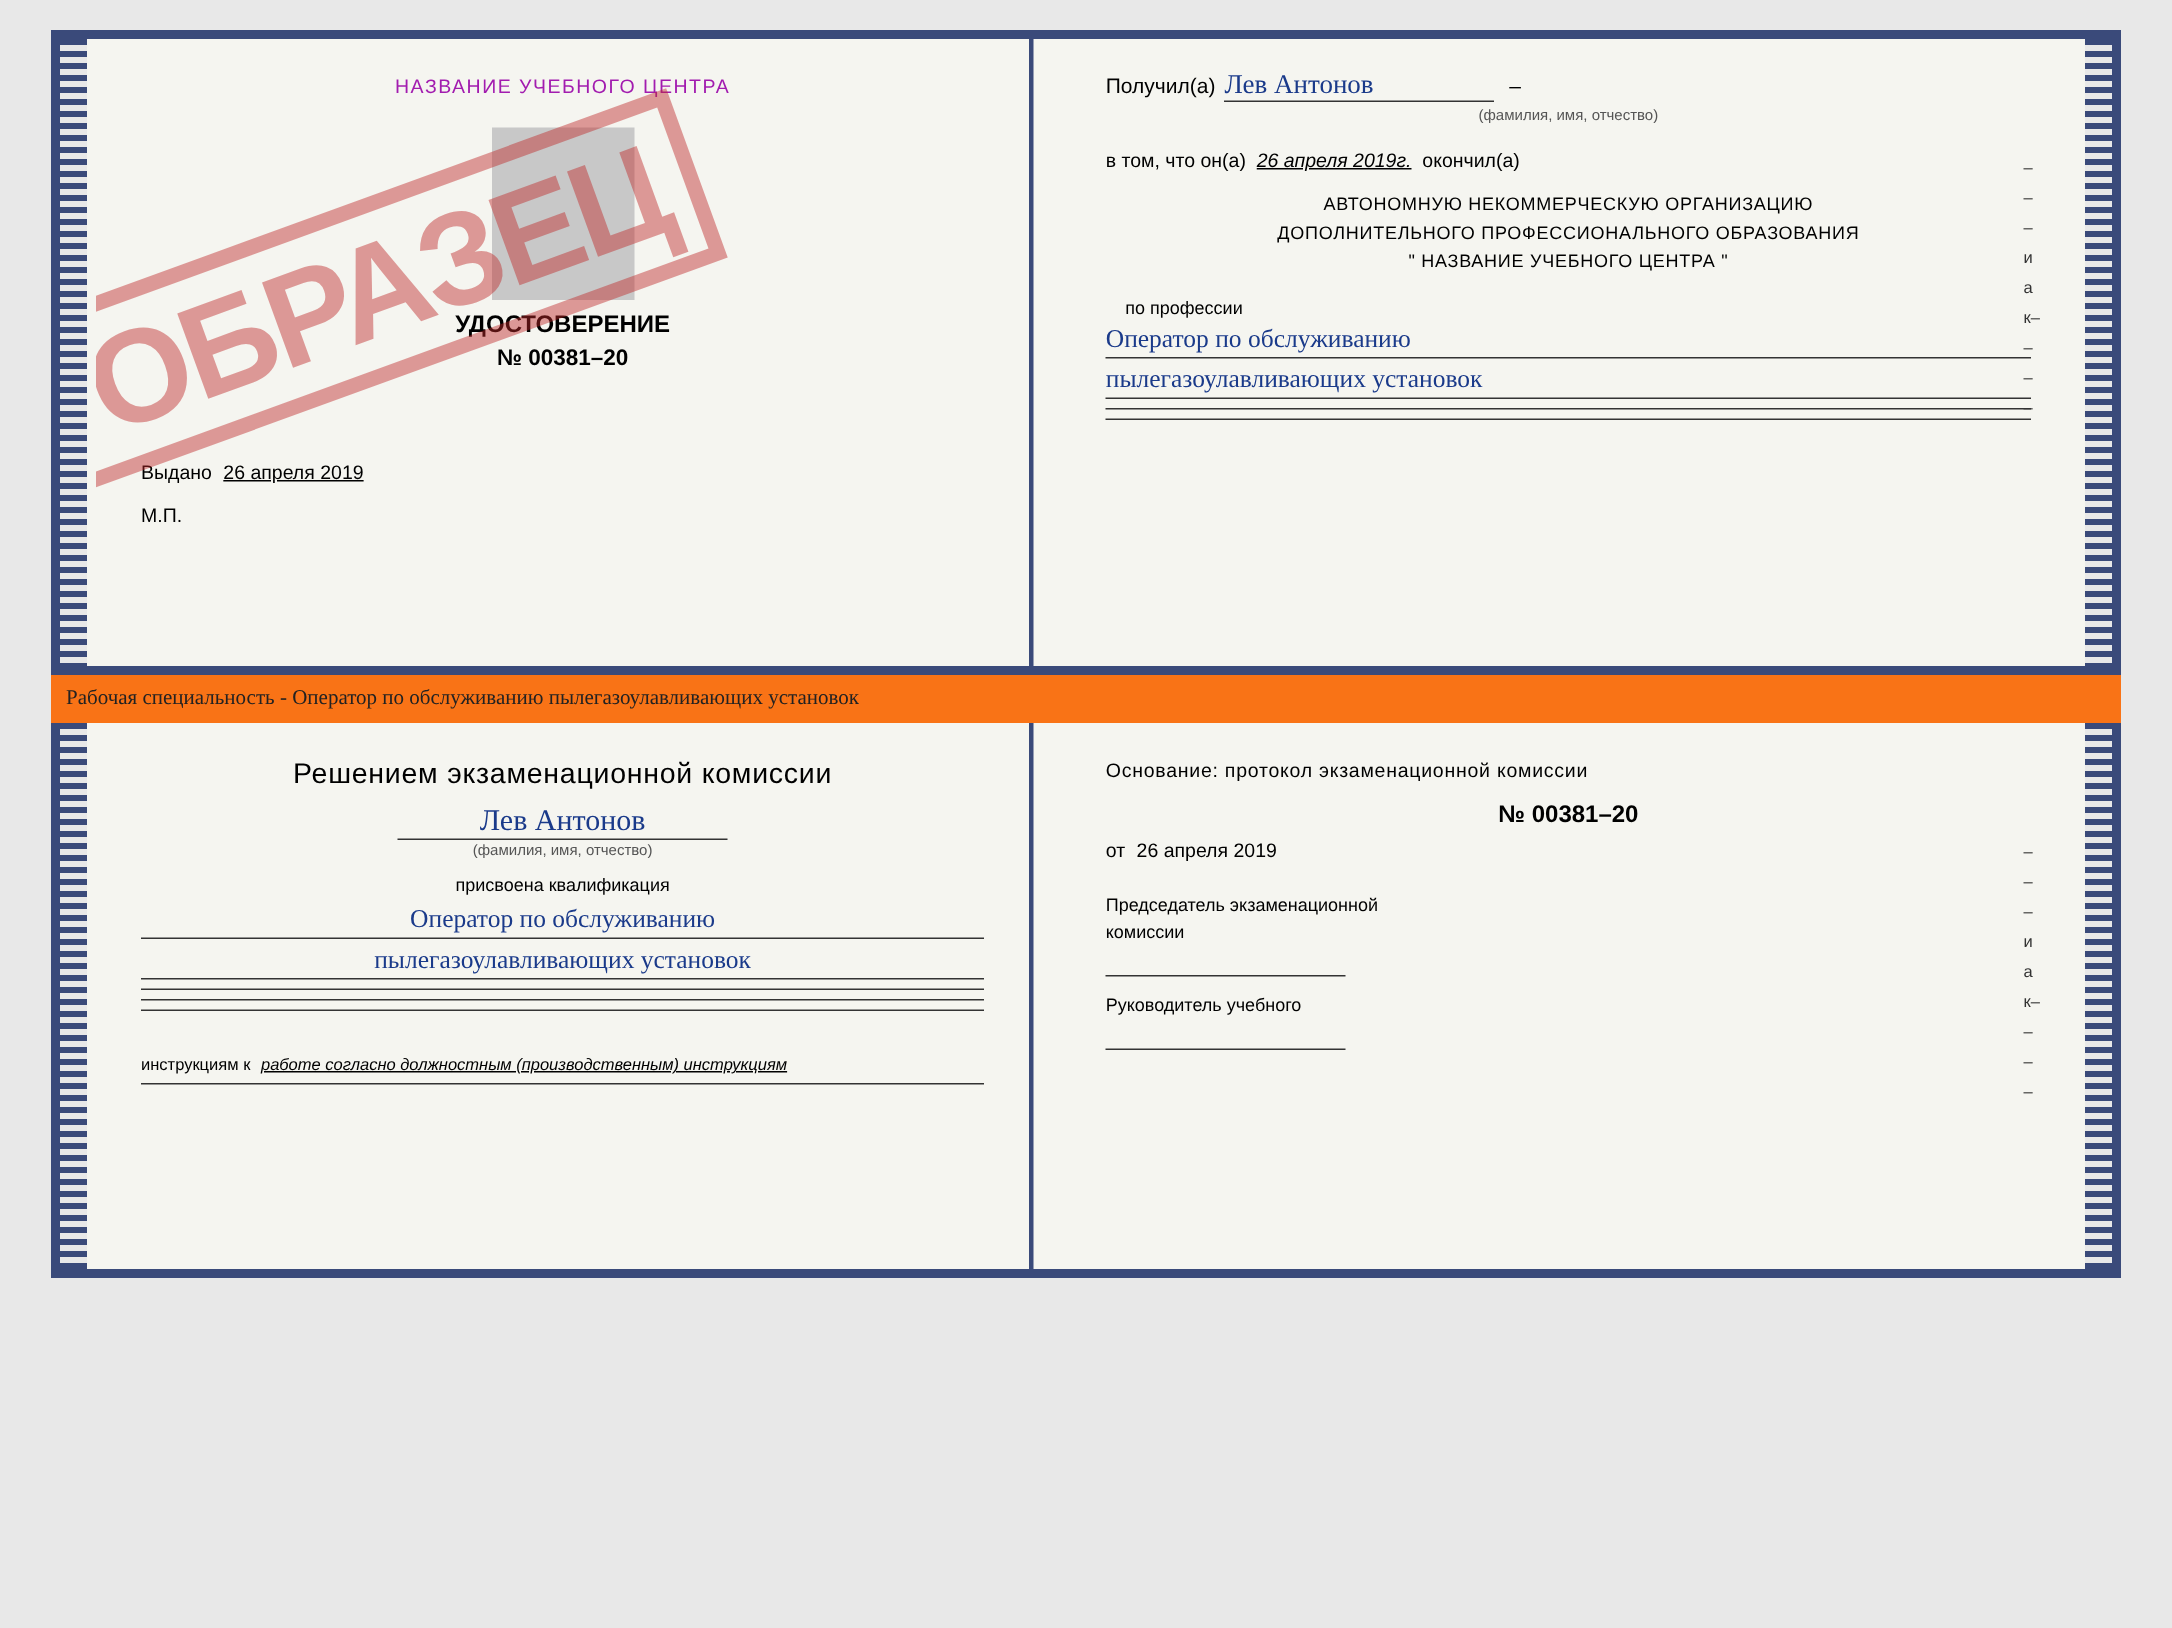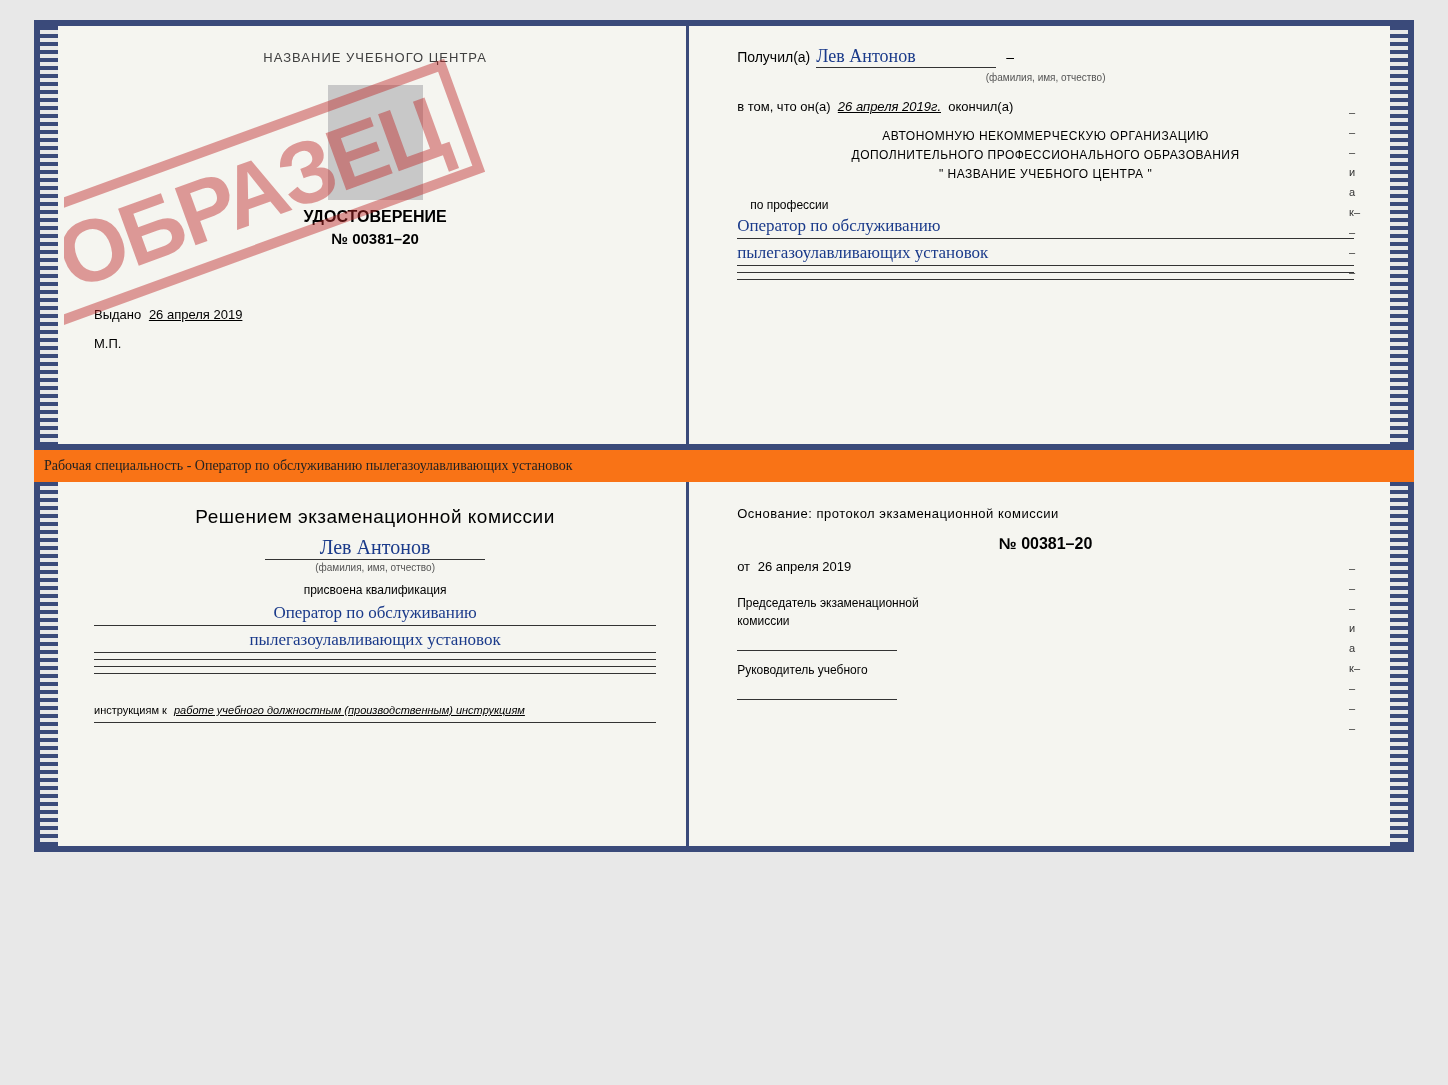--- a/index.html
+++ b/index.html
@@ -108,21 +108,21 @@
 
     
     .center-title {
       text-align: center;
       font-size: 13px;
       font-family: Arial, sans-serif;
       letter-spacing: 1px;
       margin-bottom: 10px;
       text-transform: uppercase;
       font-weight: normal;
-      color: #404040;
+      color: #a21caf;
     }
 
     .cert-title {
       text-align: center;
       font-size: 16px;
       font-family: Arial, sans-serif;
       font-weight: bold;
       margin-bottom: 4px;
       text-transform: uppercase;
     }
@@ -400,21 +400,21 @@
 
       <span class="profession-handwritten" style="text-align:center;">Оператор по обслуживанию</span>
       <span class="profession-handwritten" style="text-align:center;">пылегазоулавливающих установок</span>
 
       <hr class="horiz-line">
       <hr class="horiz-line">
       <hr class="horiz-line">
 
       <div class="allowed-label">
         <span>инструкциям к</span>
-        <span class="italic-text" style="text-decoration:underline; margin-left:4px;">работе учебного должностным (производственным) инструкциям</span>
+        <span class="italic-text" style="text-decoration:underline; margin-left:4px;">работе согласно должностным (производственным) инструкциям</span>
       </div>
       <hr class="horiz-line" style="margin-top:6px;">
     </div>
 
     <div class="panel-right" style="padding-top:24px;">
       <div class="basis-block">Основание: протокол экзаменационной комиссии</div>
 
       <div class="protocol-number">№  00381–20</div>
 
       <div class="protocol-date">

